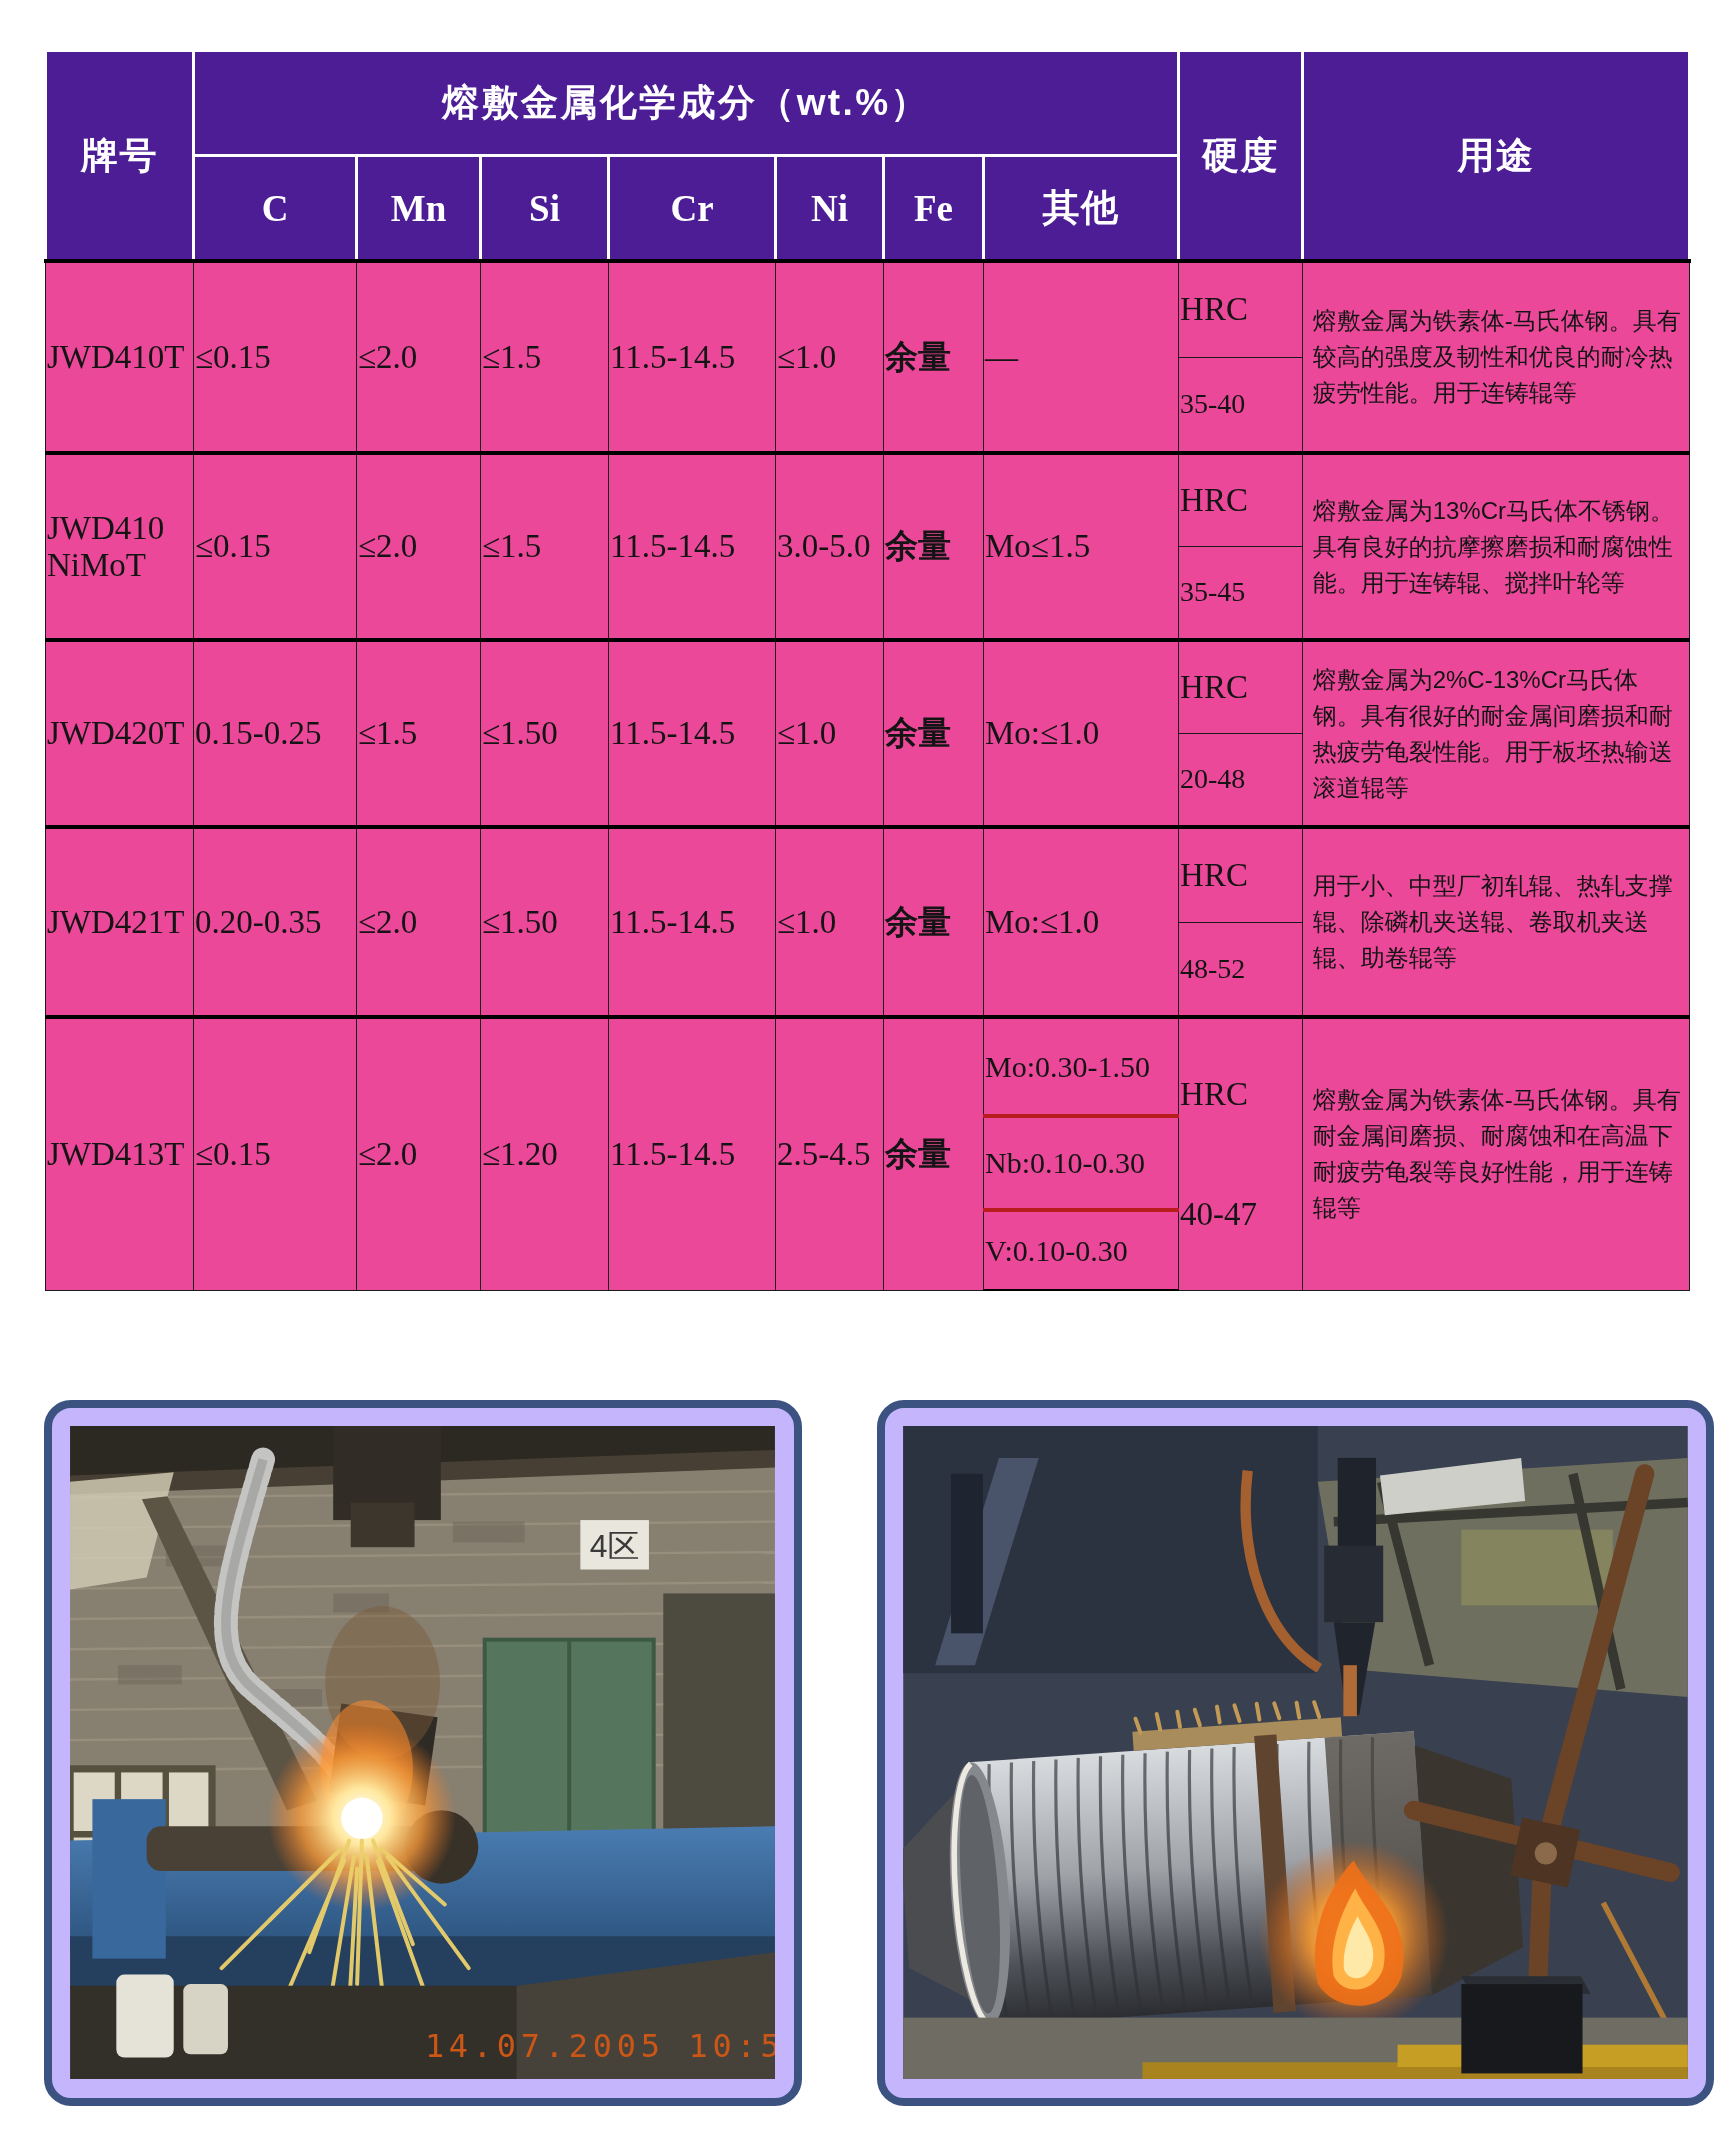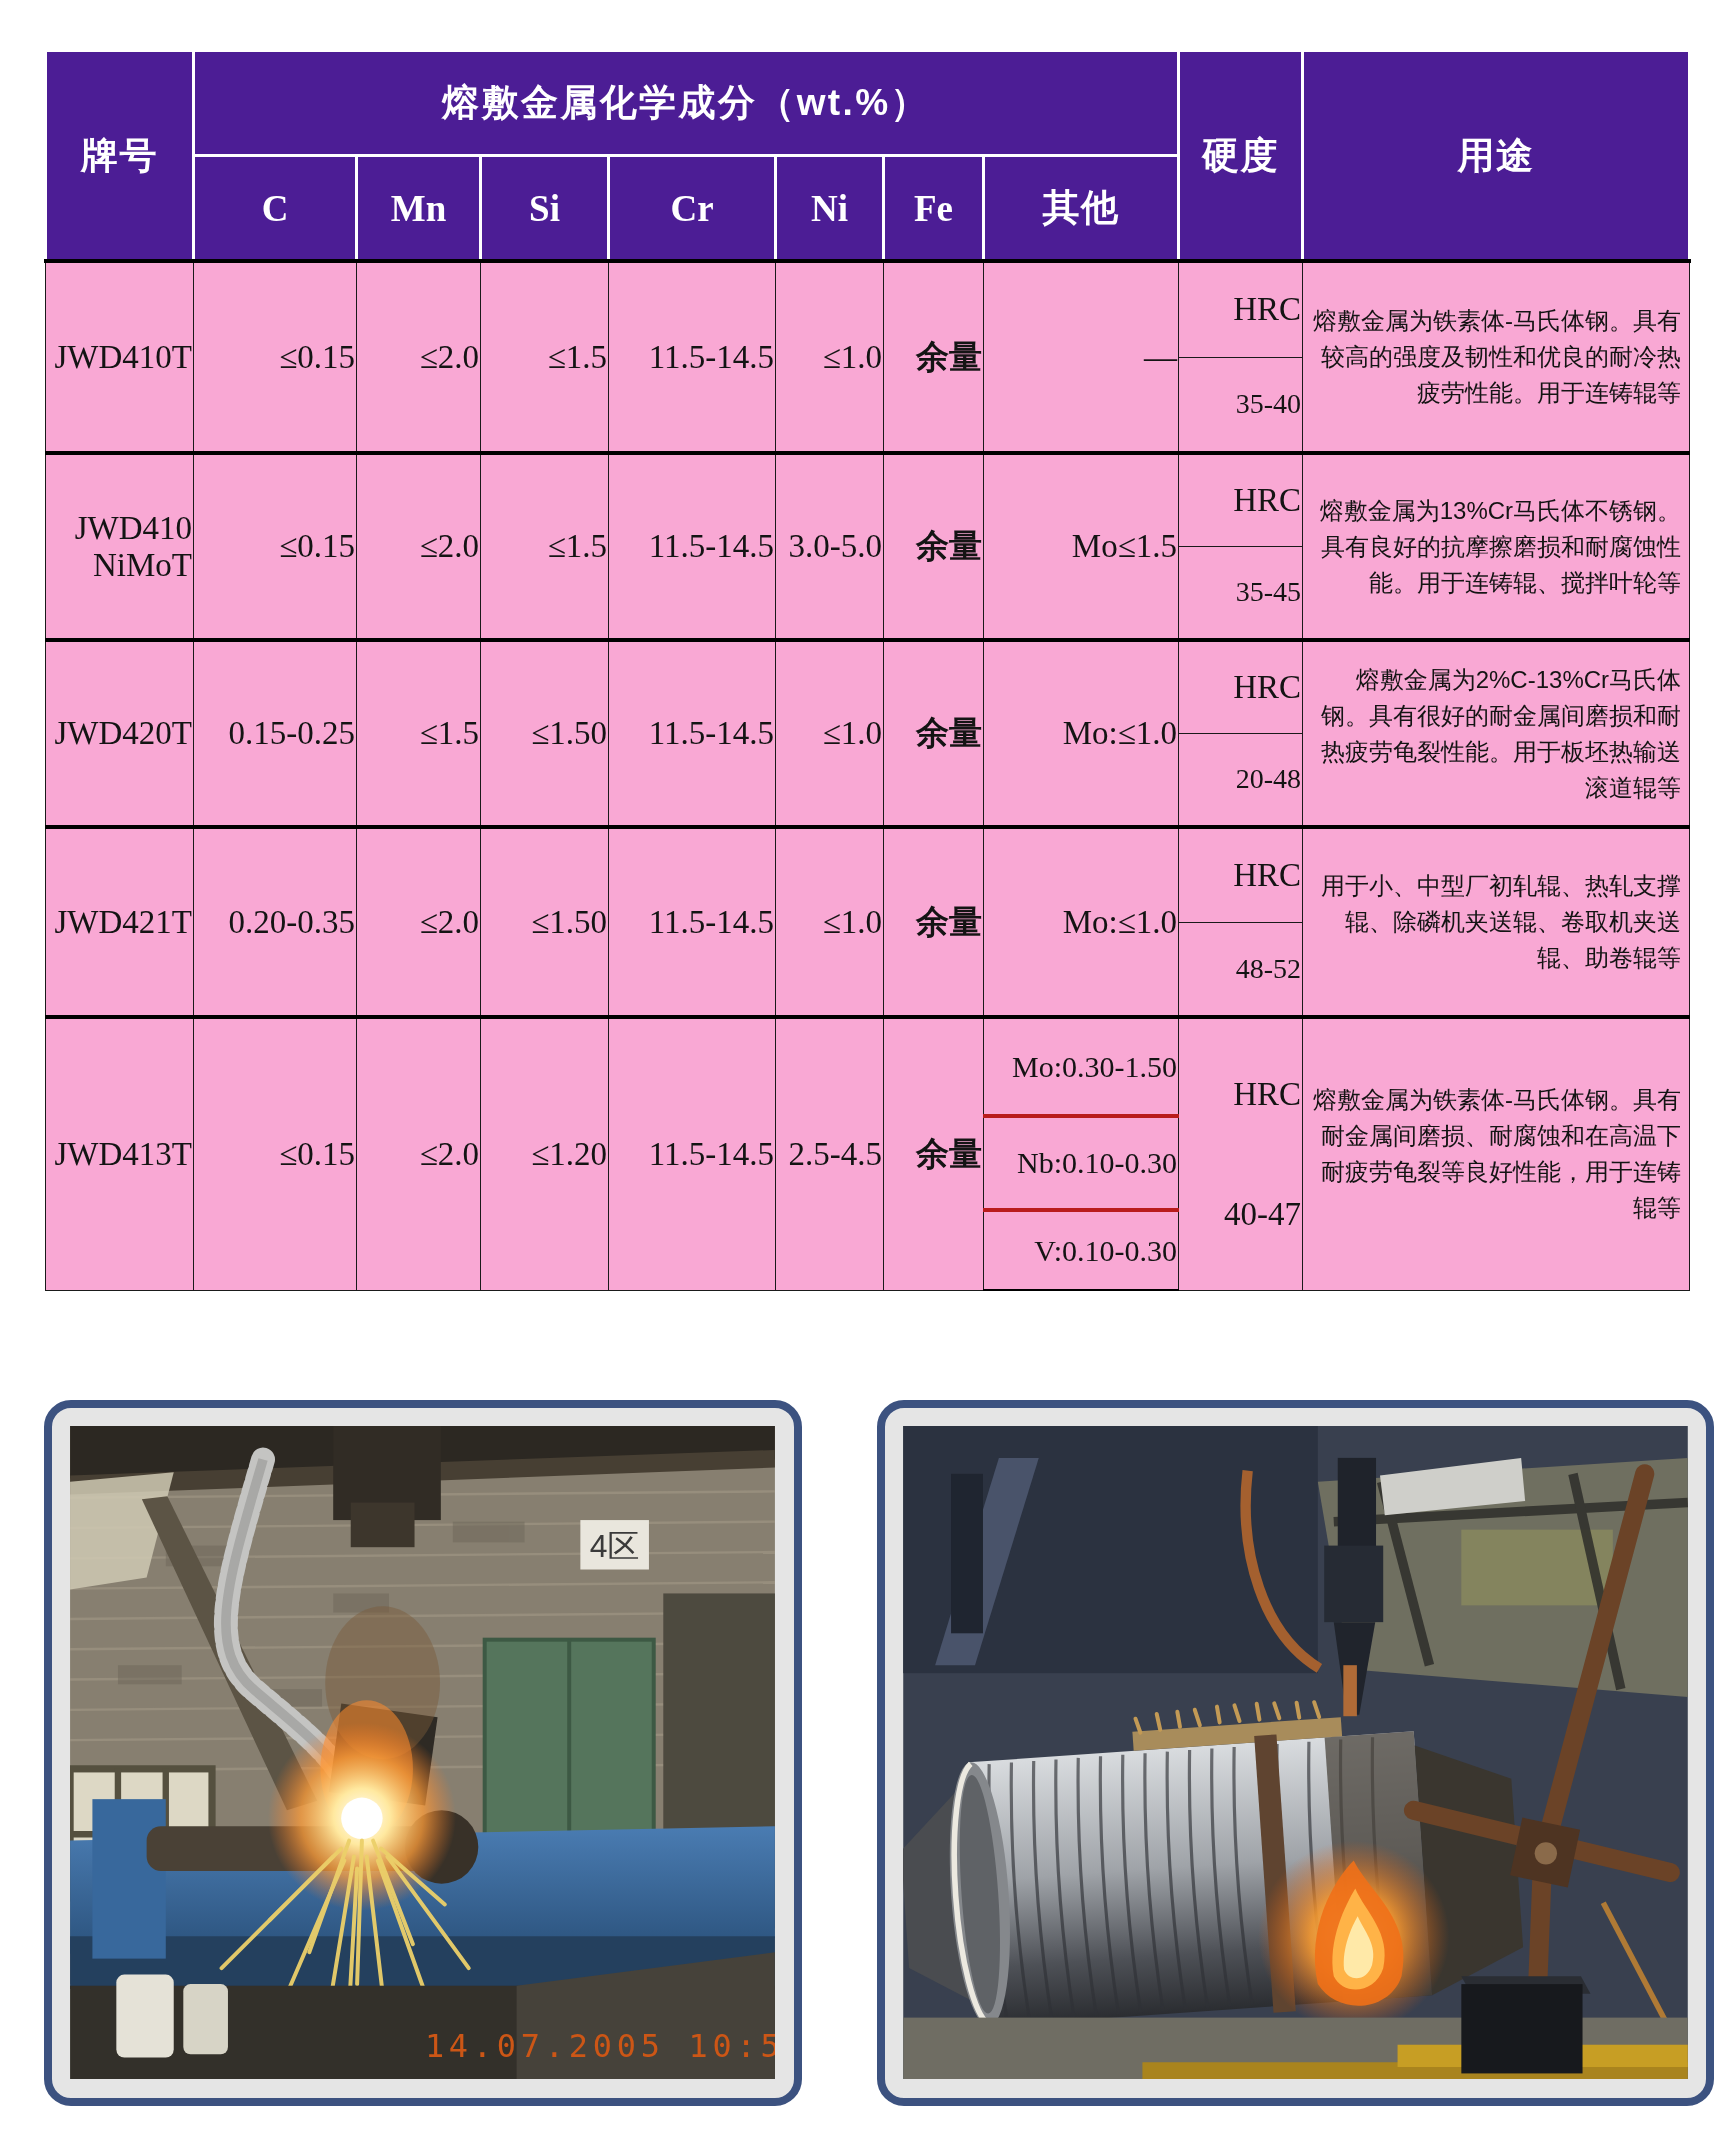--- a/index.html
+++ b/index.html
@@ -37,24 +37,24 @@
     font-weight:600;
     vertical-align:middle;
     text-align:center;
   }
   .hd-cjk{font-size:37px;letter-spacing:1.6px;}
   .hd-group{font-size:37px;letter-spacing:2.4px;height:100px;}
   .hd-elem{font-family:"Liberation Serif","DejaVu Serif",serif;font-size:37px;font-weight:600;height:100px;}
 
   table.spec td{
     border:1.6px solid #1a1a1a;
-    text-align:right;
+    text-align:left;
     vertical-align:middle;
     color:#141414;
-    background:#f9a8d4;
+    background:#ec4899;
   }
   tr.group-start td{border-top:4px solid #000;}
   tr.table-end td{border-bottom:2.4px solid #000;}
 
   td.num{font-family:"Liberation Serif","DejaVu Serif",serif;font-size:33px;}
   td.brand{font-family:"Liberation Serif","DejaVu Serif",serif;font-size:33px;margin-left:44px;}
   td.fe{font-size:33px;font-weight:bold;}
   td.hrc{font-family:"Liberation Serif","DejaVu Serif",serif;font-size:33px;border-bottom:4px solid #000;}
   td.hval{font-family:"Liberation Serif","DejaVu Serif",serif;font-size:28px;}
   td.other-sub{font-family:"Liberation Serif","DejaVu Serif",serif;font-size:30px;}
@@ -67,21 +67,21 @@
     line-height:36px;
     padding:4.8px 8px 4.8px 9.6px;
     letter-spacing:0px;
   }
 
   
   .photo-frame{
     position:absolute;
     border:8px solid #3c5280;
     border-radius:27px;
-    background:#e5e5e5;
+    background:#c4b5fd;
     padding:18.3px;
     box-sizing:border-box;
   }
   .photo-frame svg{display:block;}
   #frame-left{left:44px;top:1400px;width:758px;height:706px;}
   #frame-right{left:877px;top:1400px;width:837px;height:706px;}
 </style>
 </head>
 <body>
 

